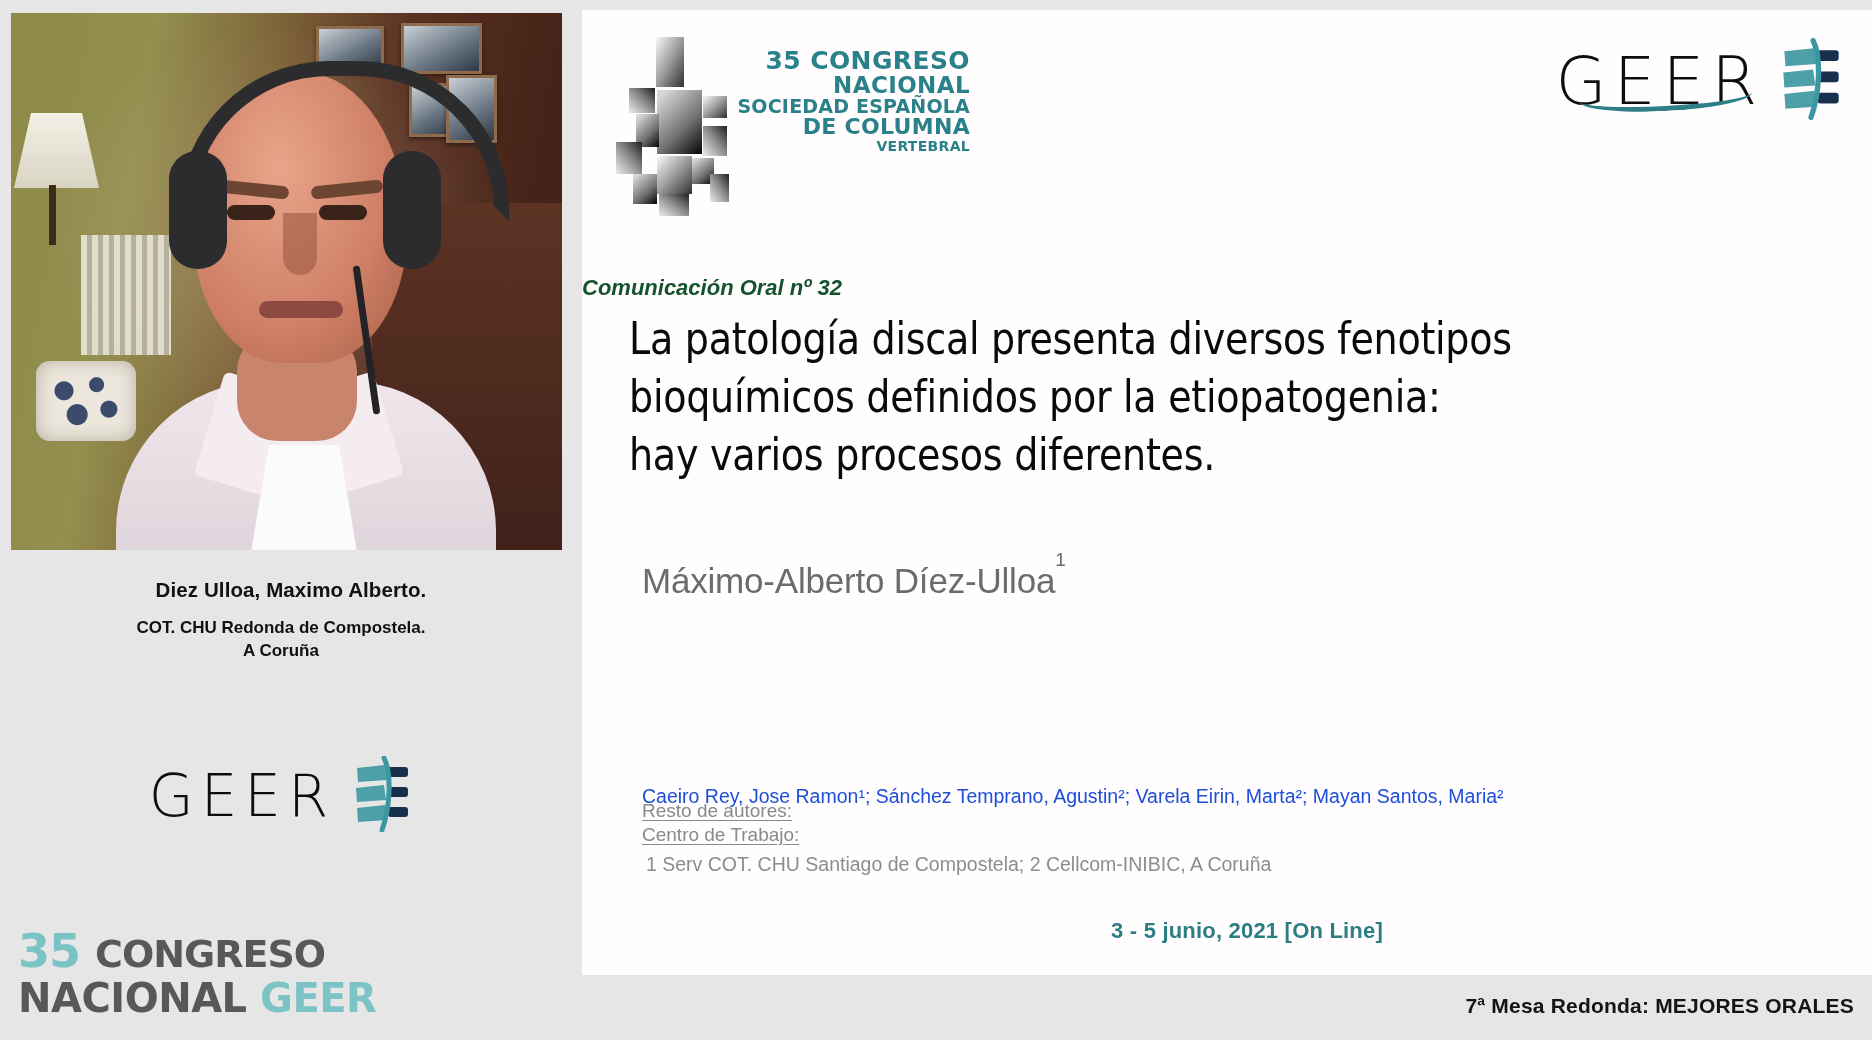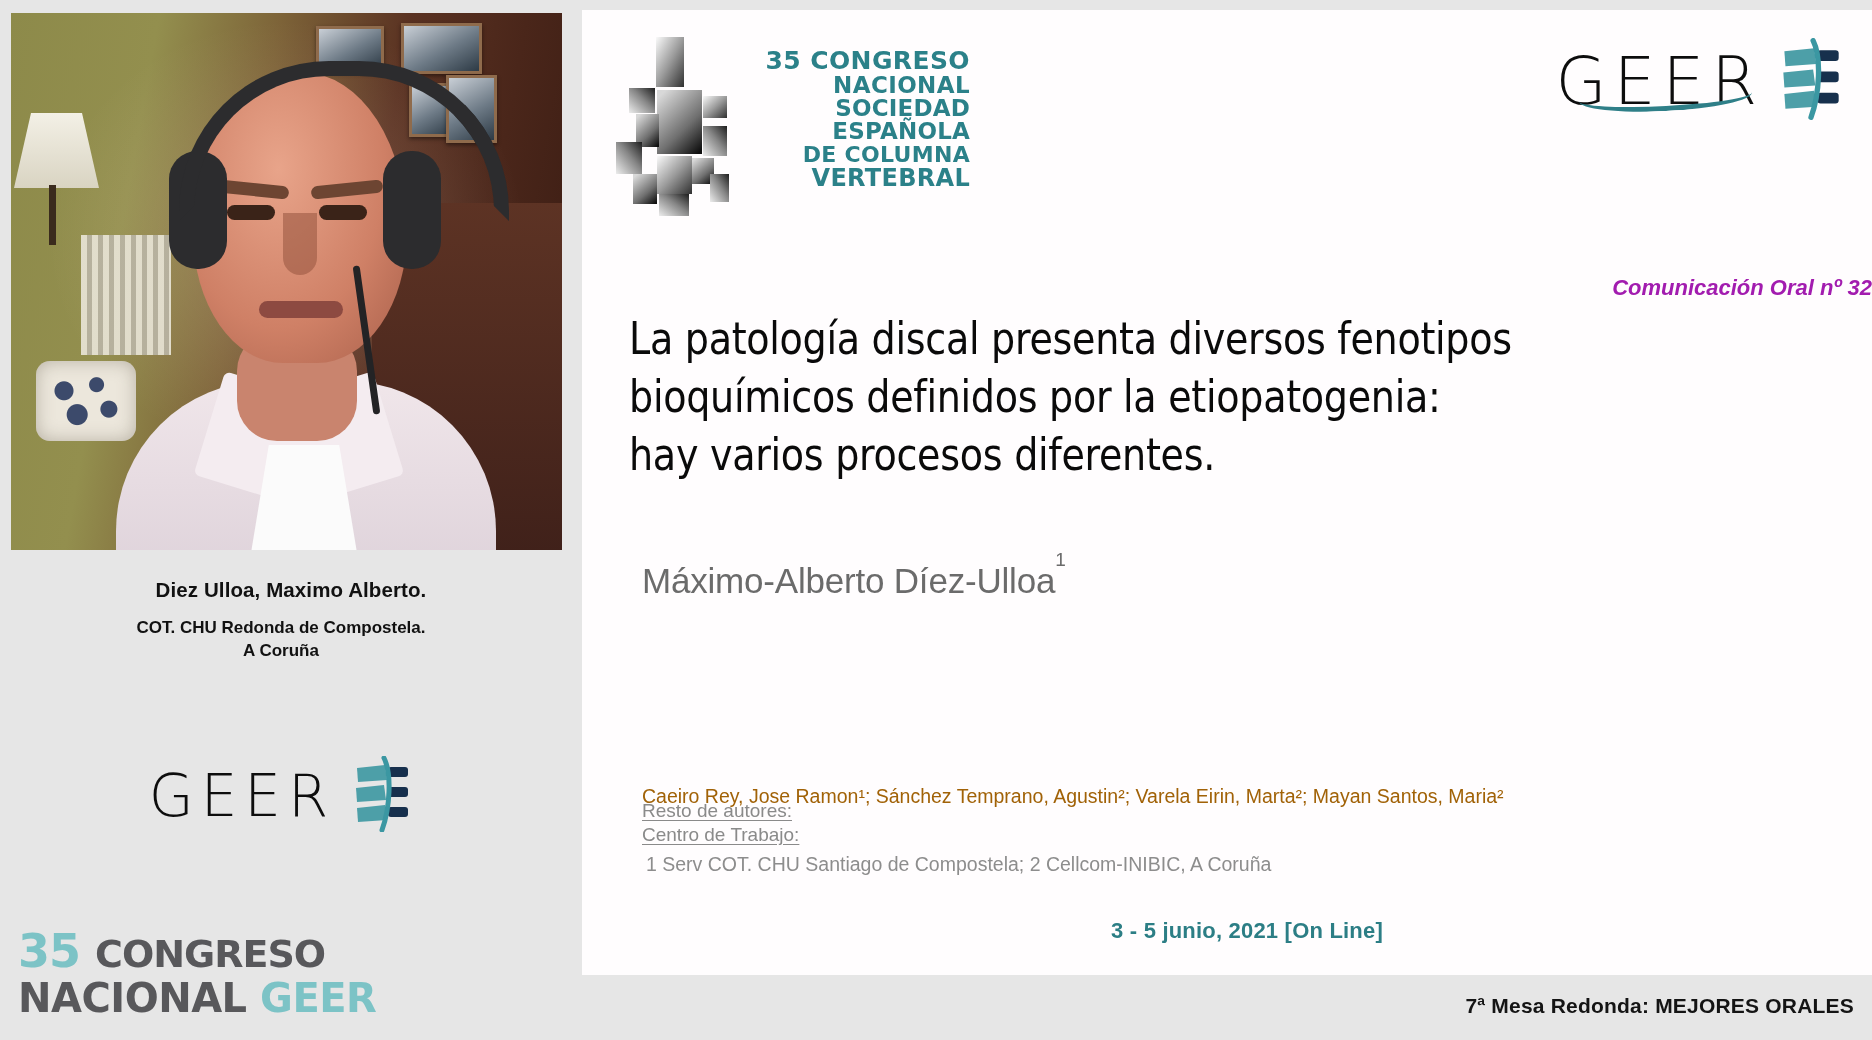--- a/index.html
+++ b/index.html
@@ -139,29 +139,29 @@
   }
   #congress-logo{position:absolute;left:22px;top:18px;width:360px;height:190px;}
   #xray-mosaic{position:absolute;left:0;top:6px;width:125px;height:185px;}
   #congress-words{
     position:absolute;left:86px;top:20px;width:280px;
     font-family:"DejaVu Sans", sans-serif;font-weight:bold;
     color:#2b8189;text-align:right;line-height:1.02;
   }
   #congress-words .w1{font-size:25px;letter-spacing:.4px;}
   #congress-words .w2{font-size:23px;letter-spacing:.4px;}
-  #congress-words .w3{font-size:23px;letter-spacing:.2px;}
+  #congress-words .w3{font-size:19px;letter-spacing:.2px;}
   #congress-words .w4{font-size:22px;letter-spacing:.3px;}
-  #congress-words .w5{font-size:24px;letter-spacing:.3px;}
+  #congress-words .w5{font-size:14px;letter-spacing:.3px;}
 
   #slide-geer{position:absolute;right:28px;top:28px;display:flex;align-items:center;gap:14px;}
 
   #comm-number{
-    position:absolute;left:0;top:265px;width:1290px;text-align:right;
-    font-size:22px;font-weight:bold;font-style:italic;color:#a21caf;
+    position:absolute;left:0;top:265px;width:1290px;text-align:left;
+    font-size:22px;font-weight:bold;font-style:italic;color:#14532d;
   }
   #slide-title{
     position:absolute;left:47px;top:300px;width:1230px;
     font-family:"Liberation Sans Narrow","DejaVu Sans Condensed","Liberation Sans",sans-serif;
     font-size:45px;font-weight:400;color:#0a0a0a;line-height:1.29;
     transform:scaleX(.94);transform-origin:left top;letter-spacing:-.3px;
   }
   #main-author{
     position:absolute;left:60px;top:551px;
     font-size:35px;font-weight:normal;color:#6b6b6b;letter-spacing:-.2px;
@@ -172,21 +172,21 @@
     font-size:27px;font-weight:bold;color:#a0a0a0;
   }
   #others-label,#center-label{
     position:absolute;left:60px;font-size:19px;color:#8a8a8a;
     text-decoration:underline;text-underline-offset:3px;
   }
   #others-label{top:746px;margin-top:44px;}
   #center-label{top:814px;}
   #others-list{
     position:absolute;left:60px;top:775px;
-    font-size:19.5px;color:#a16207;white-space:nowrap;
+    font-size:19.5px;color:#1d4ed8;white-space:nowrap;
   }
   #center-list{
     position:absolute;left:64px;top:843px;
     font-size:19.5px;color:#8d8d8d;white-space:nowrap;text-align:center;
   }
   #event-date{
     position:absolute;left:0;top:908px;width:1290px;text-align:center;
     font-size:22px;font-weight:bold;color:#2c7e85;letter-spacing:.2px;margin-left:20px;
   }
   #footer-note{

